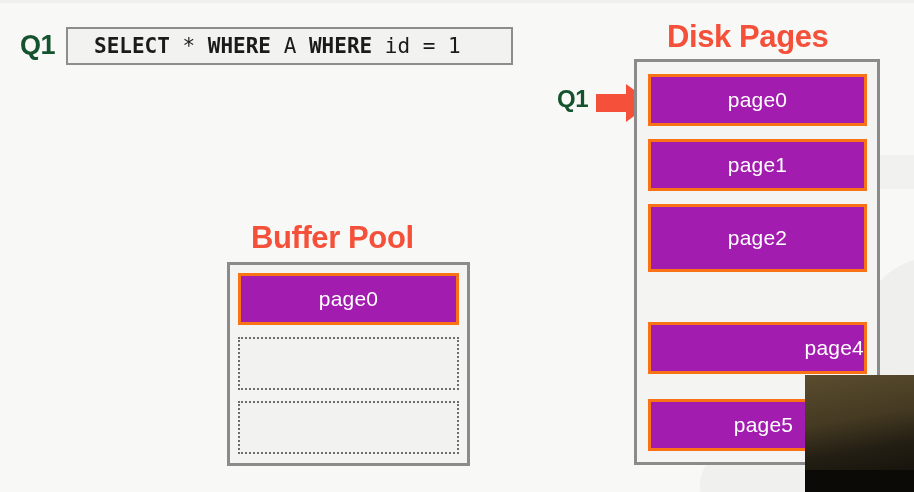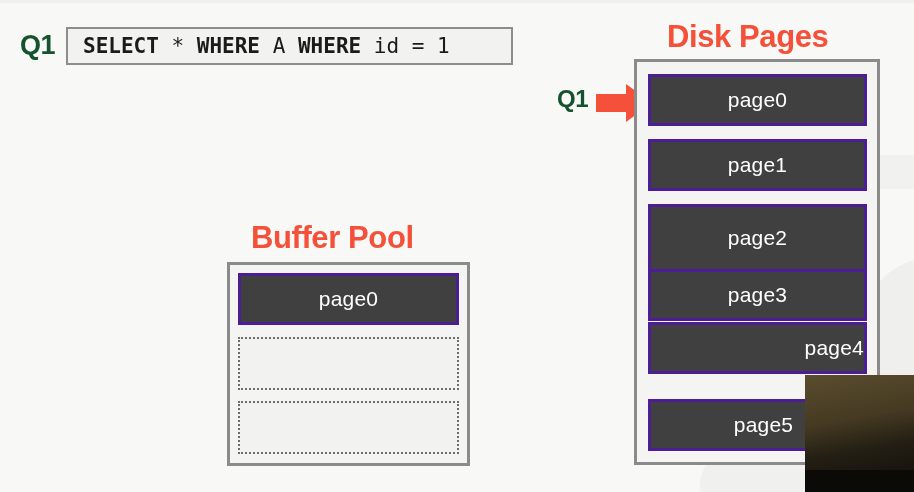--- a/index.html
+++ b/index.html
@@ -66,21 +66,21 @@
   
   #sql-box {
     position: absolute;
     left: 66px; top: 27px;
     width: 447px; height: 38px;
     background: #f2f2f1;
     border: 2px solid #8d8d8d;
     box-sizing: border-box;
     display: flex;
     align-items: center;
-    padding-left: 15px;
+    padding-left: 26px;
     font-family: "DejaVu Sans Mono", monospace;
     font-size: 21px;
     color: #1b1b1b;
     white-space: pre;
     line-height: 1;
   }
   #sql-box .kw { font-weight: bold; }
   #sql-box .pl { font-weight: normal; }
 
   
@@ -117,22 +117,22 @@
   }
   #disk-pages-container {
     left: 634px; top: 59px;
     width: 246px; height: 406px;
     padding: 8px;
   }
 
   
   .page-box {
     position: absolute;
-    background: #404040;
-    border: 3px solid #4c1d95;
+    background: #a21caf;
+    border: 3px solid #f97316;
     box-sizing: border-box;
     color: #ffffff;
     font-family: "Liberation Sans", sans-serif;
     font-size: 21px;
     display: flex;
     align-items: center;
     justify-content: center;
     letter-spacing: 0.2px;
   }
   .page-box.empty-slot {
@@ -195,23 +195,20 @@
   <div class="container-box" id="disk-pages-container"></div>
   <div class="page-box" id="disk-page-0">
       <span>page0</span>
     </div>
   <div class="page-box" id="disk-page-1">
       <span>page1</span>
     </div>
   <div class="page-box" id="disk-page-2">
       <span>page2</span>
     </div>
-  <div class="page-box" id="disk-page-3">
-      <span>page3</span>
-    </div>
   <div class="page-box" id="disk-page-4">
       <span>page4</span>
     </div>
   <div class="page-box" id="disk-page-5">
       <span>page5</span>
     </div>
 
   <div class="section-title" id="buffer-pool-title">Buffer Pool</div>
 
   <div class="container-box" id="buffer-pool-container"></div>

